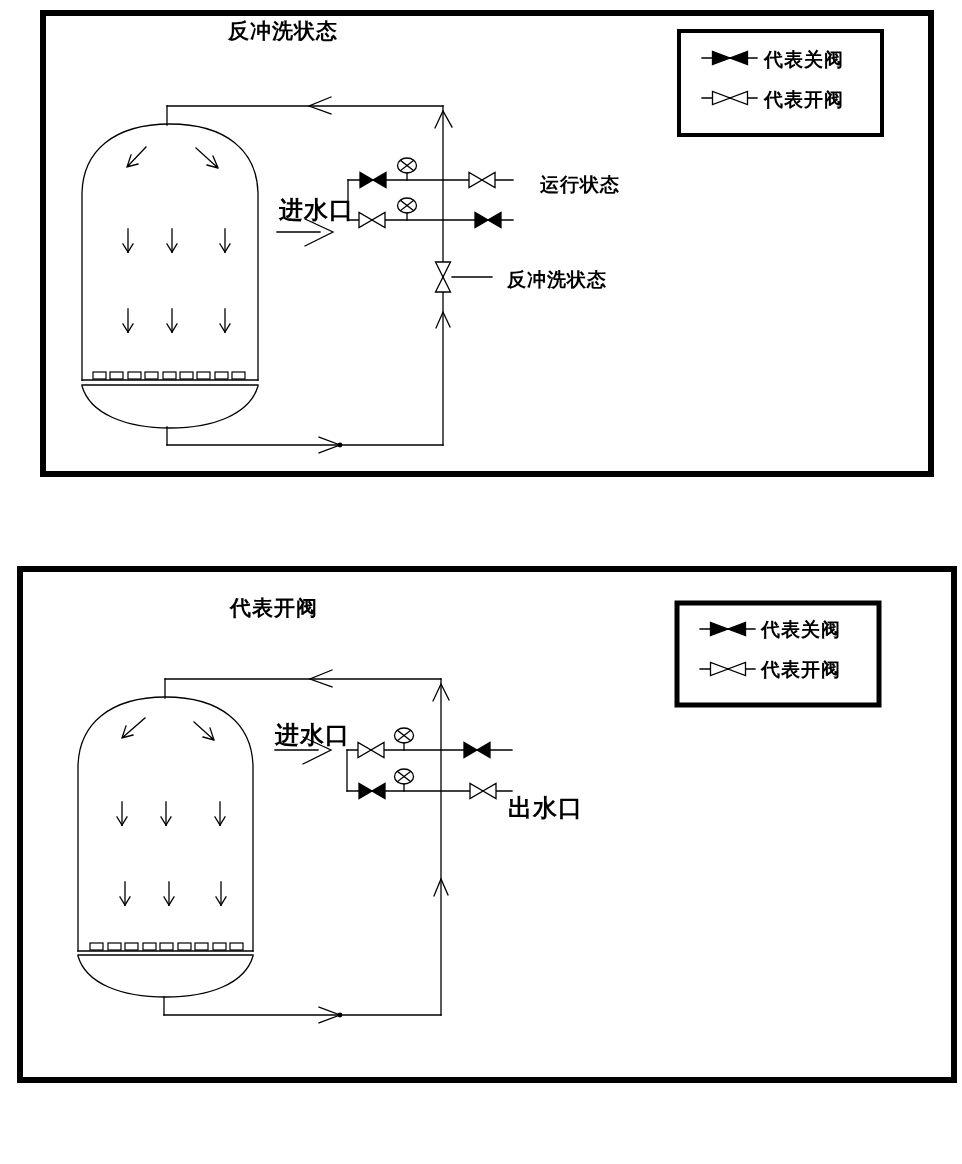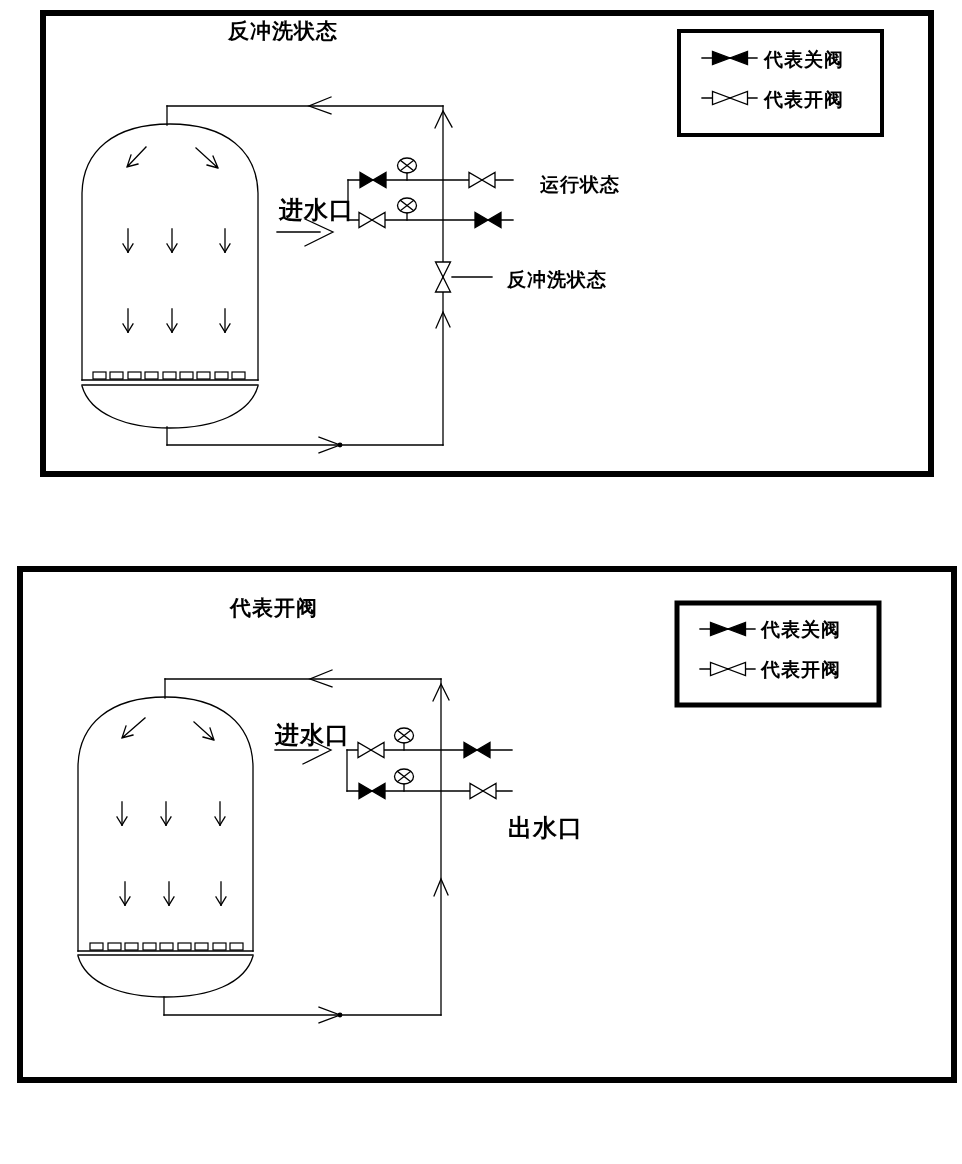--- a/index.html
+++ b/index.html
@@ -185,15 +185,15 @@
   <div class="lbl lab19" style="left:764px;top:47px;">代表关阀</div>
   <div class="lbl lab19" style="left:764px;top:87px;">代表开阀</div>
   <div class="lbl lab20" style="left:279px;top:194px;">进水口</div>
   <div class="lbl lab19" style="left:540px;top:172px;">运行状态</div>
   <div class="lbl lab19" style="left:507px;top:267px;">反冲洗状态</div>
 
   <div class="lbl title" style="left:230px;top:594px;">代表开阀</div>
   <div class="lbl lab19" style="left:761px;top:617px;">代表关阀</div>
   <div class="lbl lab19" style="left:761px;top:657px;">代表开阀</div>
   <div class="lbl lab20" style="left:275px;top:719px;">进水口</div>
-  <div class="lbl lab20" style="left:508px;top:812px;">出水口</div>
+  <div class="lbl lab20" style="left:508px;top:792px;">出水口</div>
 
 </div>
 
 </body></html>

